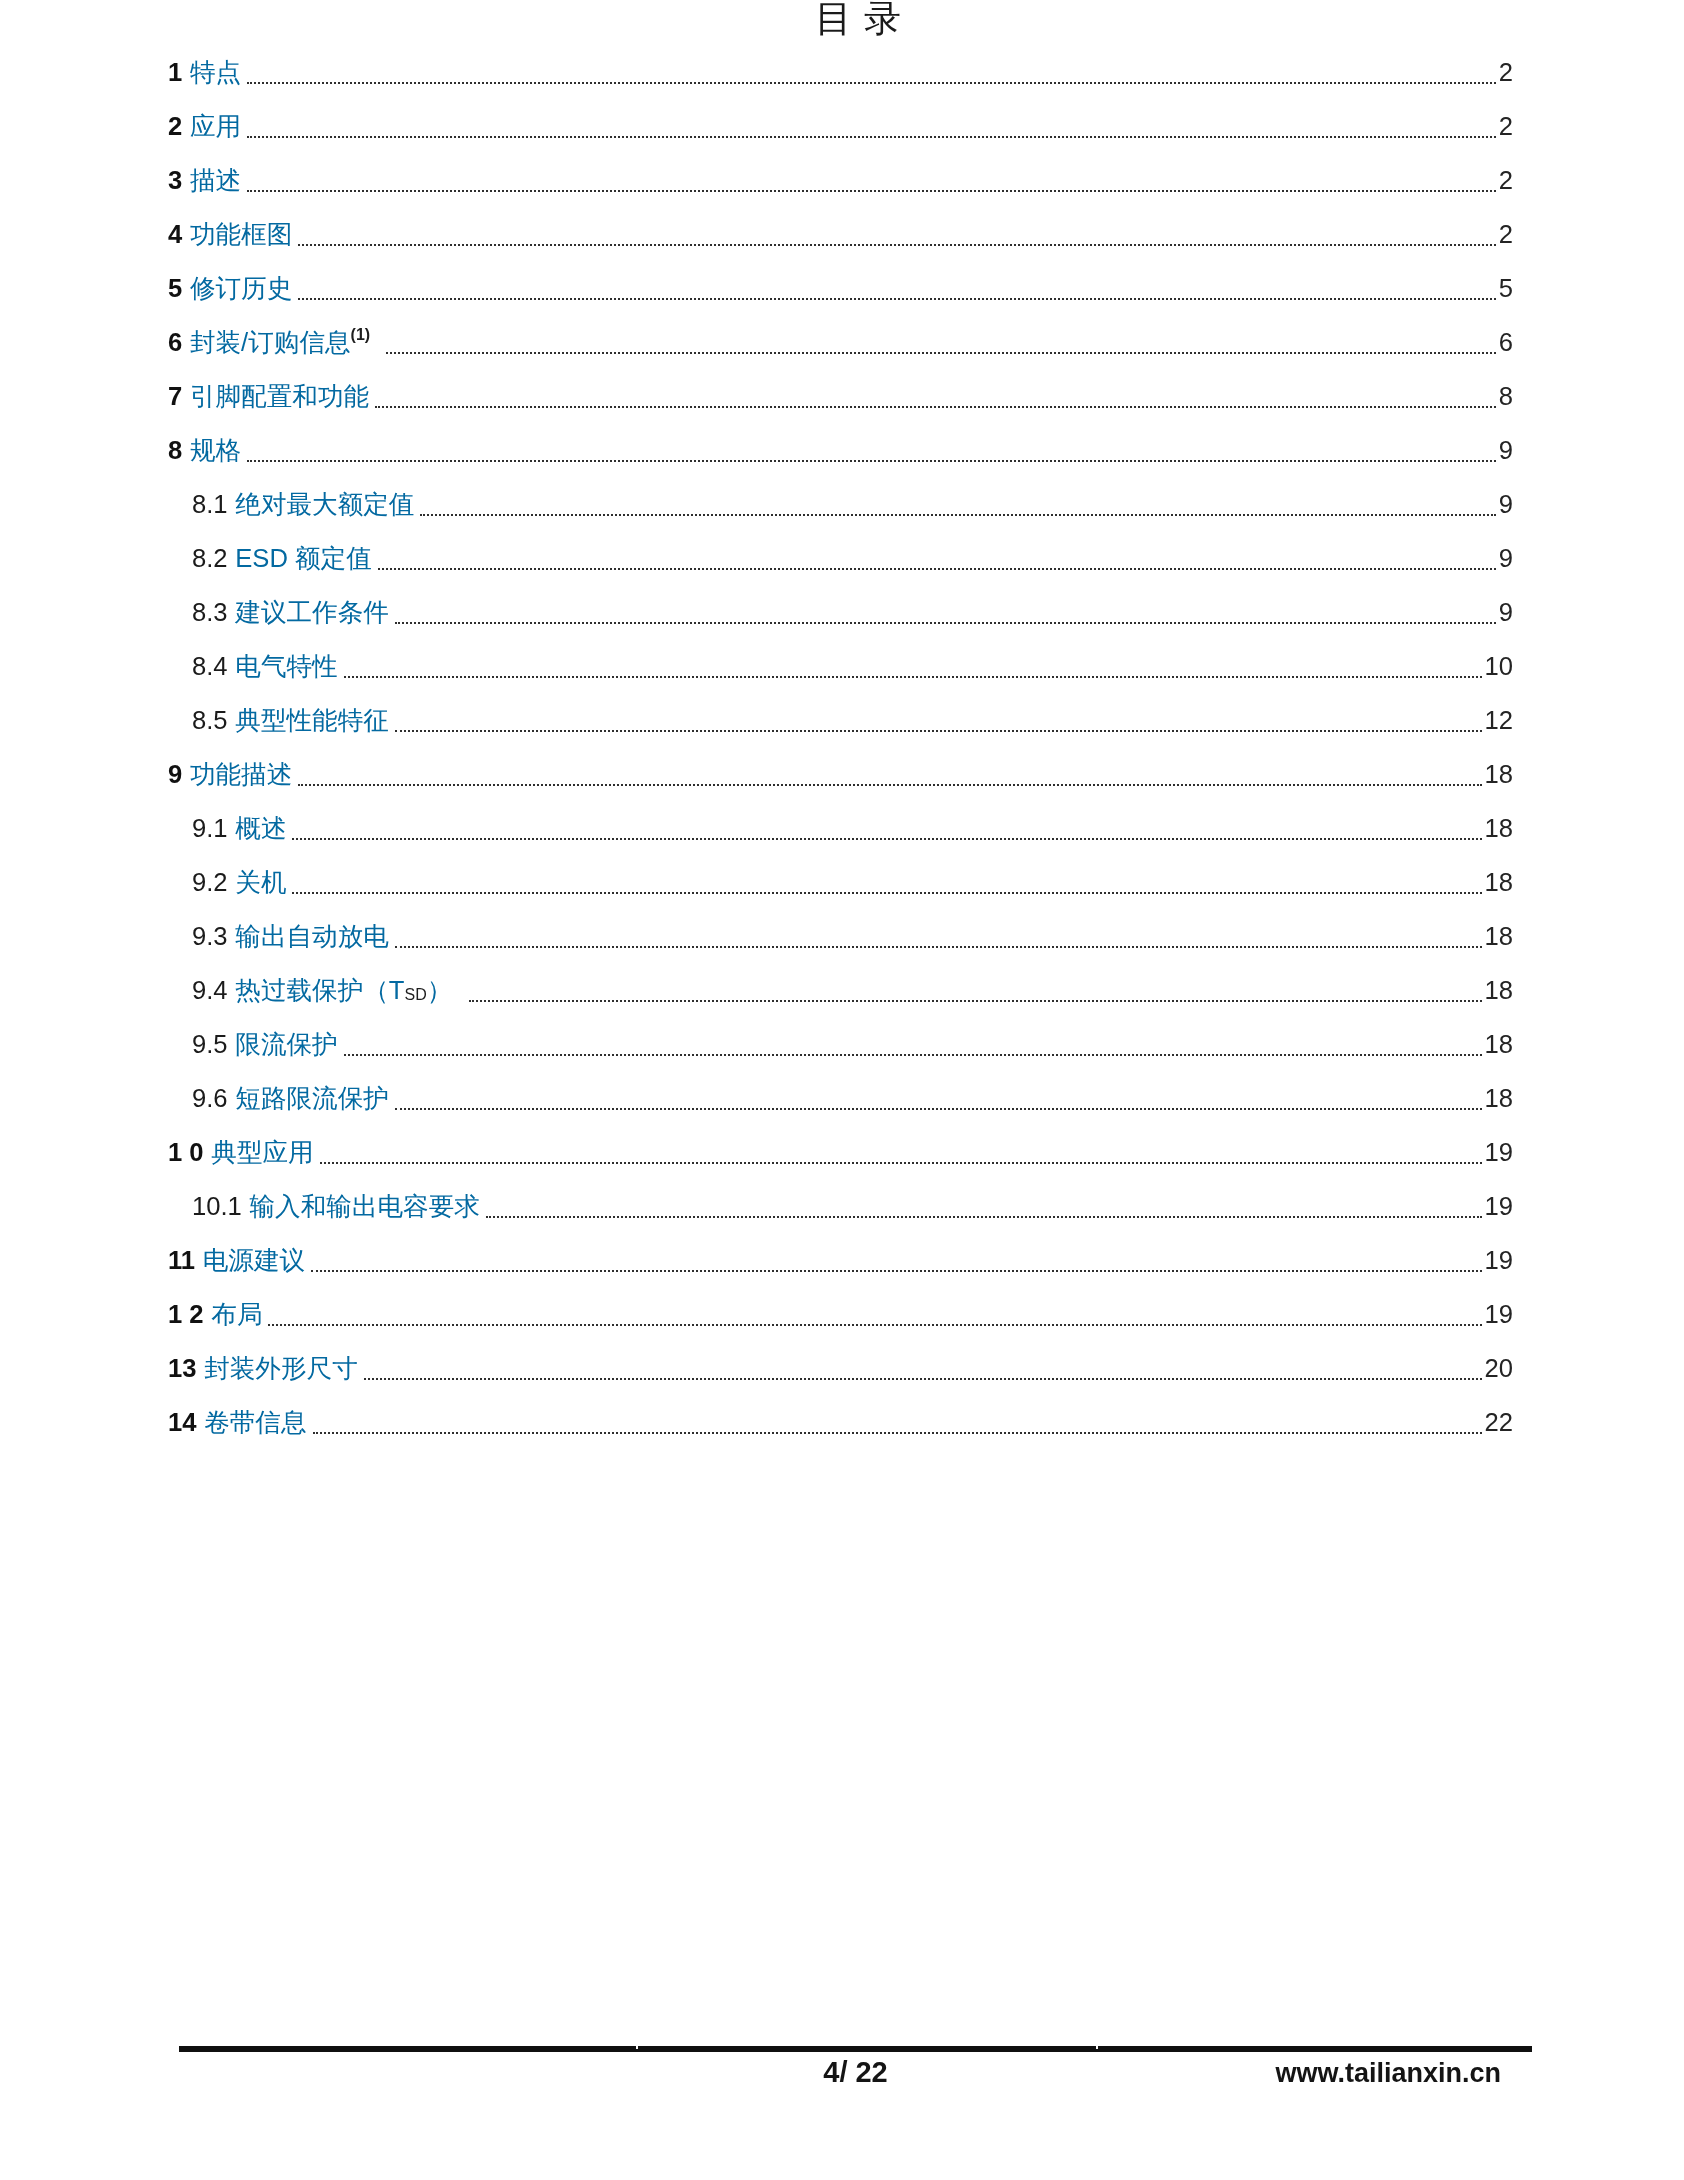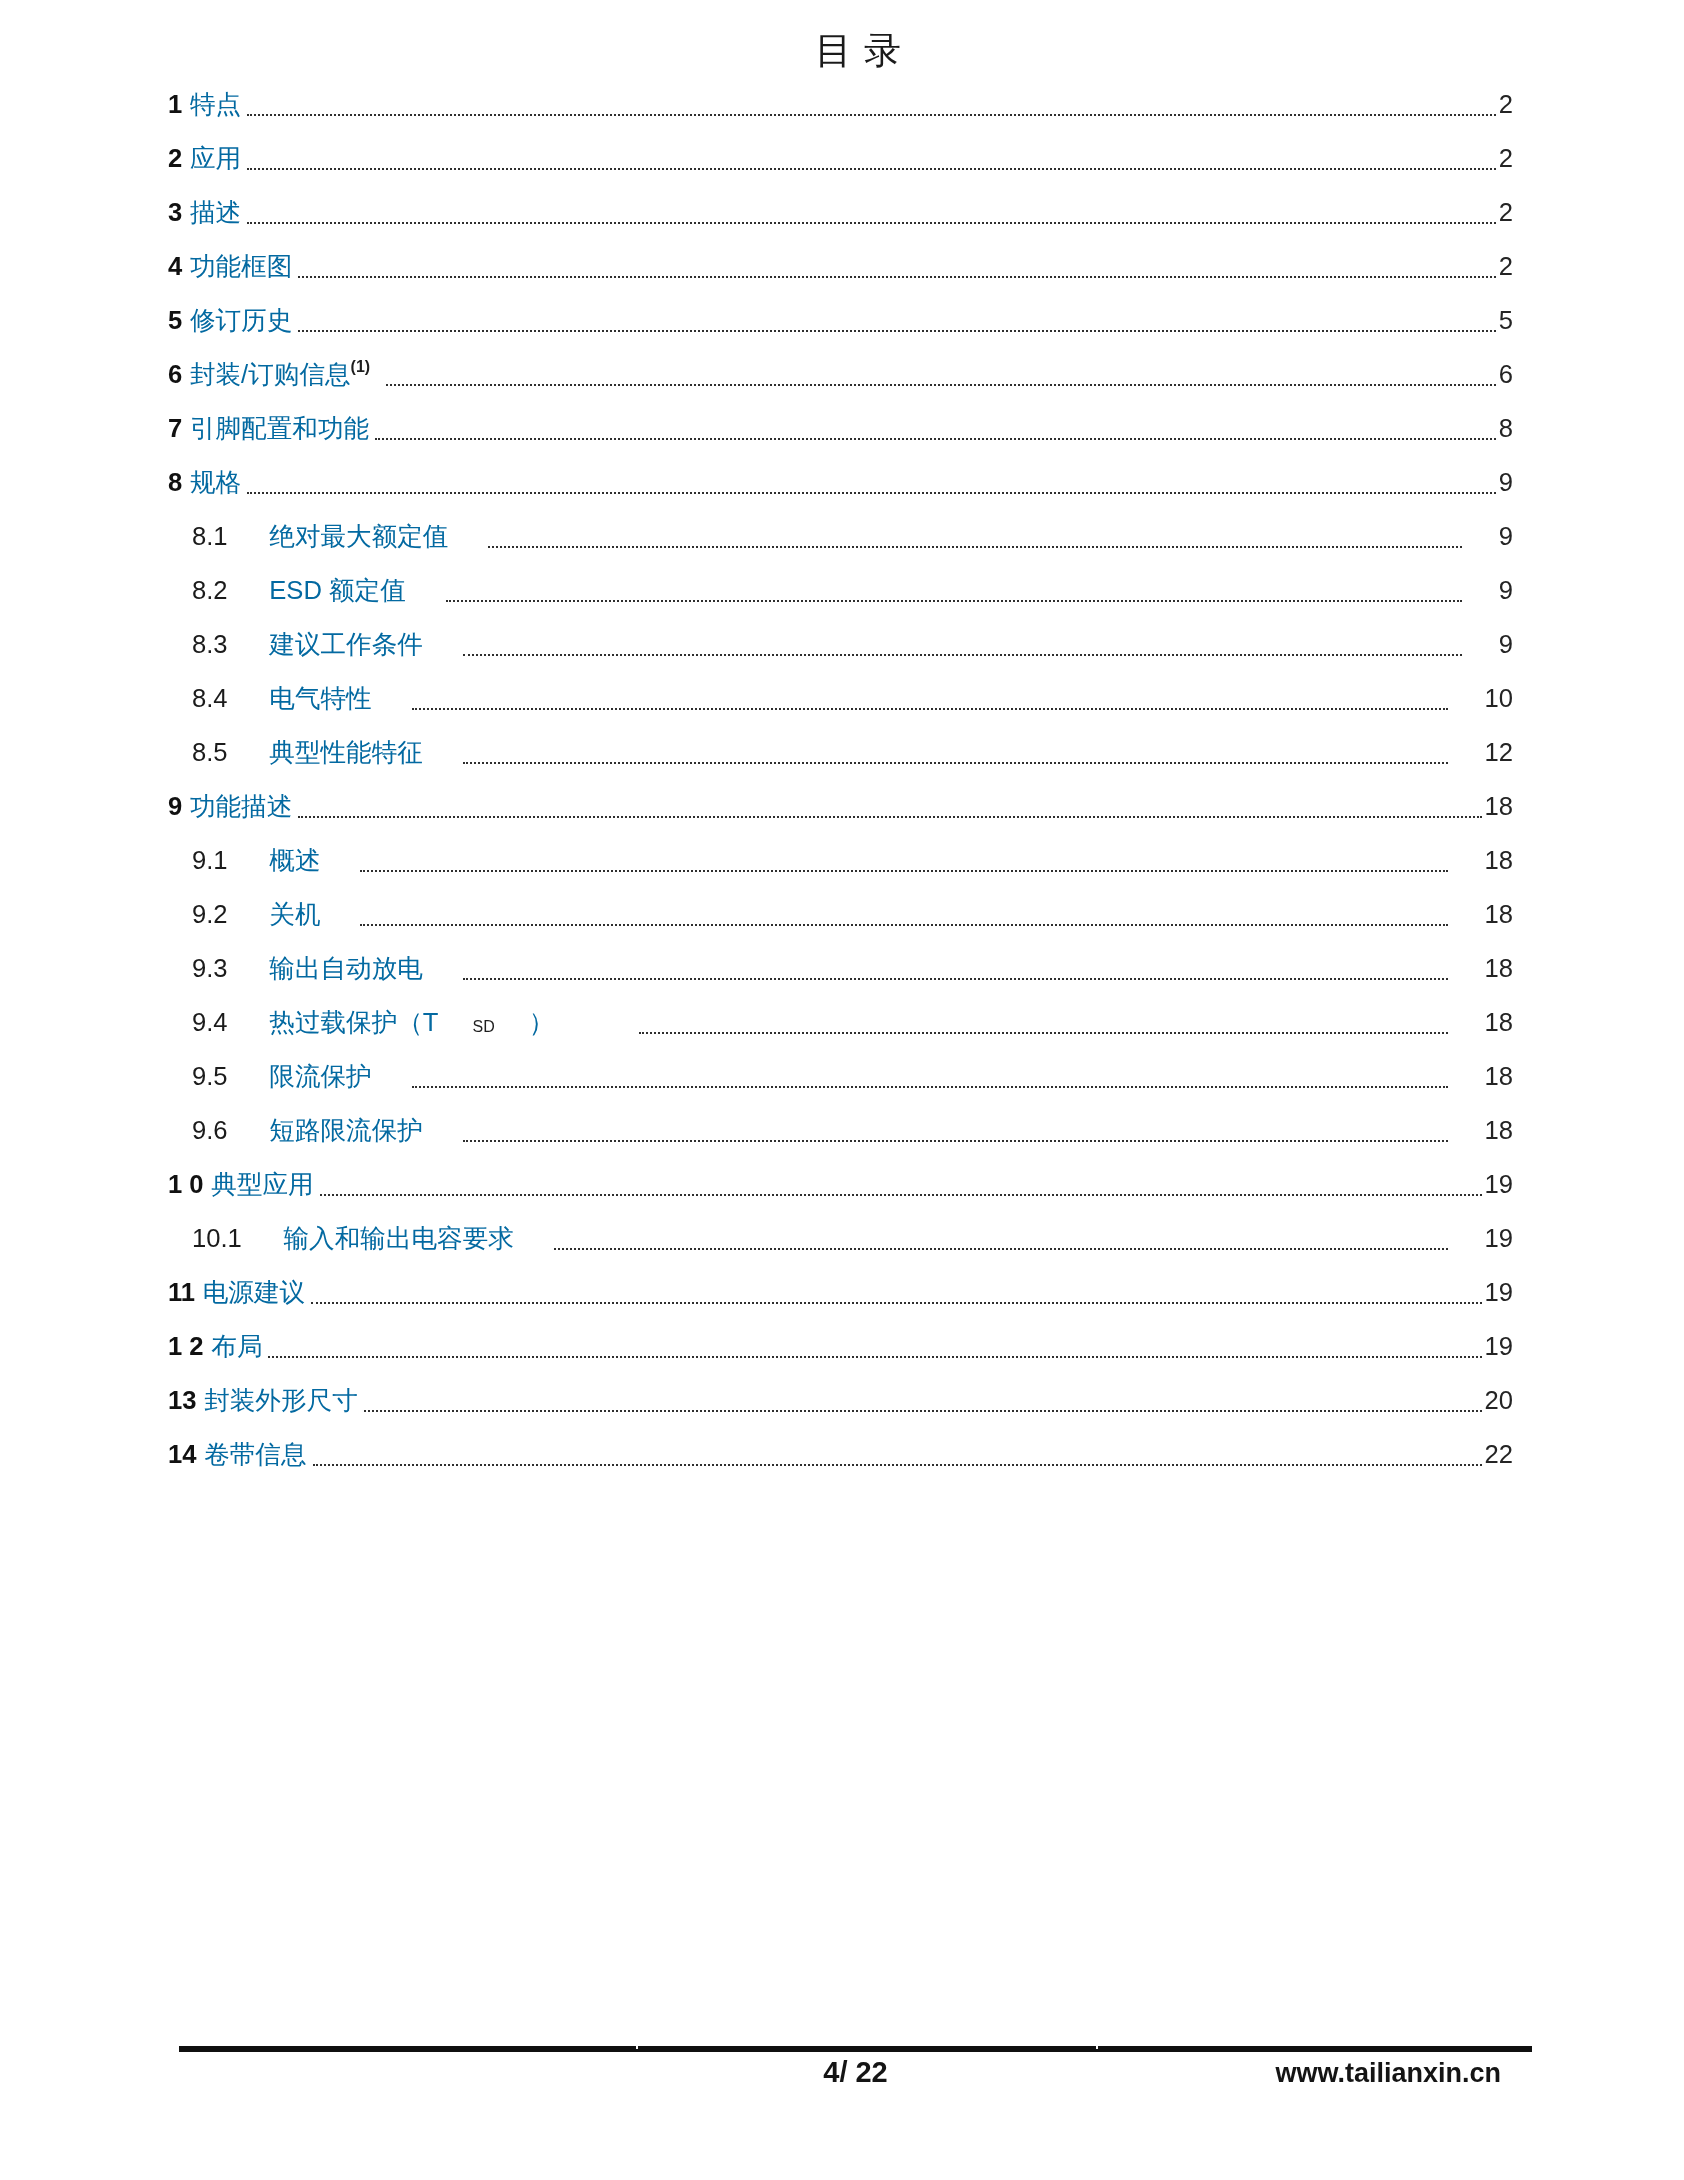--- a/index.html
+++ b/index.html
@@ -26,42 +26,41 @@
     color:#121212;
   }
   .header-rule {
     margin-top:5.1px;
     height:7.7px;
     background:#101010;
   }
 
   
   .toc-title {
-    margin-top:32px;
     text-align:center;
     font-family:"Liberation Serif","DejaVu Serif",serif;
     font-weight:normal;
     font-size:37px;
     letter-spacing:12px;
     padding-left:12px;
     line-height:1;
     color:#1a1a1a;
   }
 
   
   .toc { margin-top:8.5px; padding-right:35px; }
   .toc-entry {
     display:flex;
     align-items:center;
     height:54px;
     font-size:25.6px;
     line-height:1;
     white-space:nowrap;
   }
-  .toc-entry.l2 { padding-left:24px;gap:34px; }
+  .toc-entry.l2 { padding-left:24px; }
   .toc-entry .num { margin-right:7.7px; color:#1b1b1b; }
   .toc-entry.l1 .num { font-weight:bold; color:#111; }
   .toc-entry .t { color:#0369a1; }
   .toc-entry sup {
     font-size:16px; font-weight:bold;
     vertical-align:super; line-height:0;
     position:relative; top:-7.7px;
   }
   .toc-entry sub {
     font-size:16px; line-height:0;

